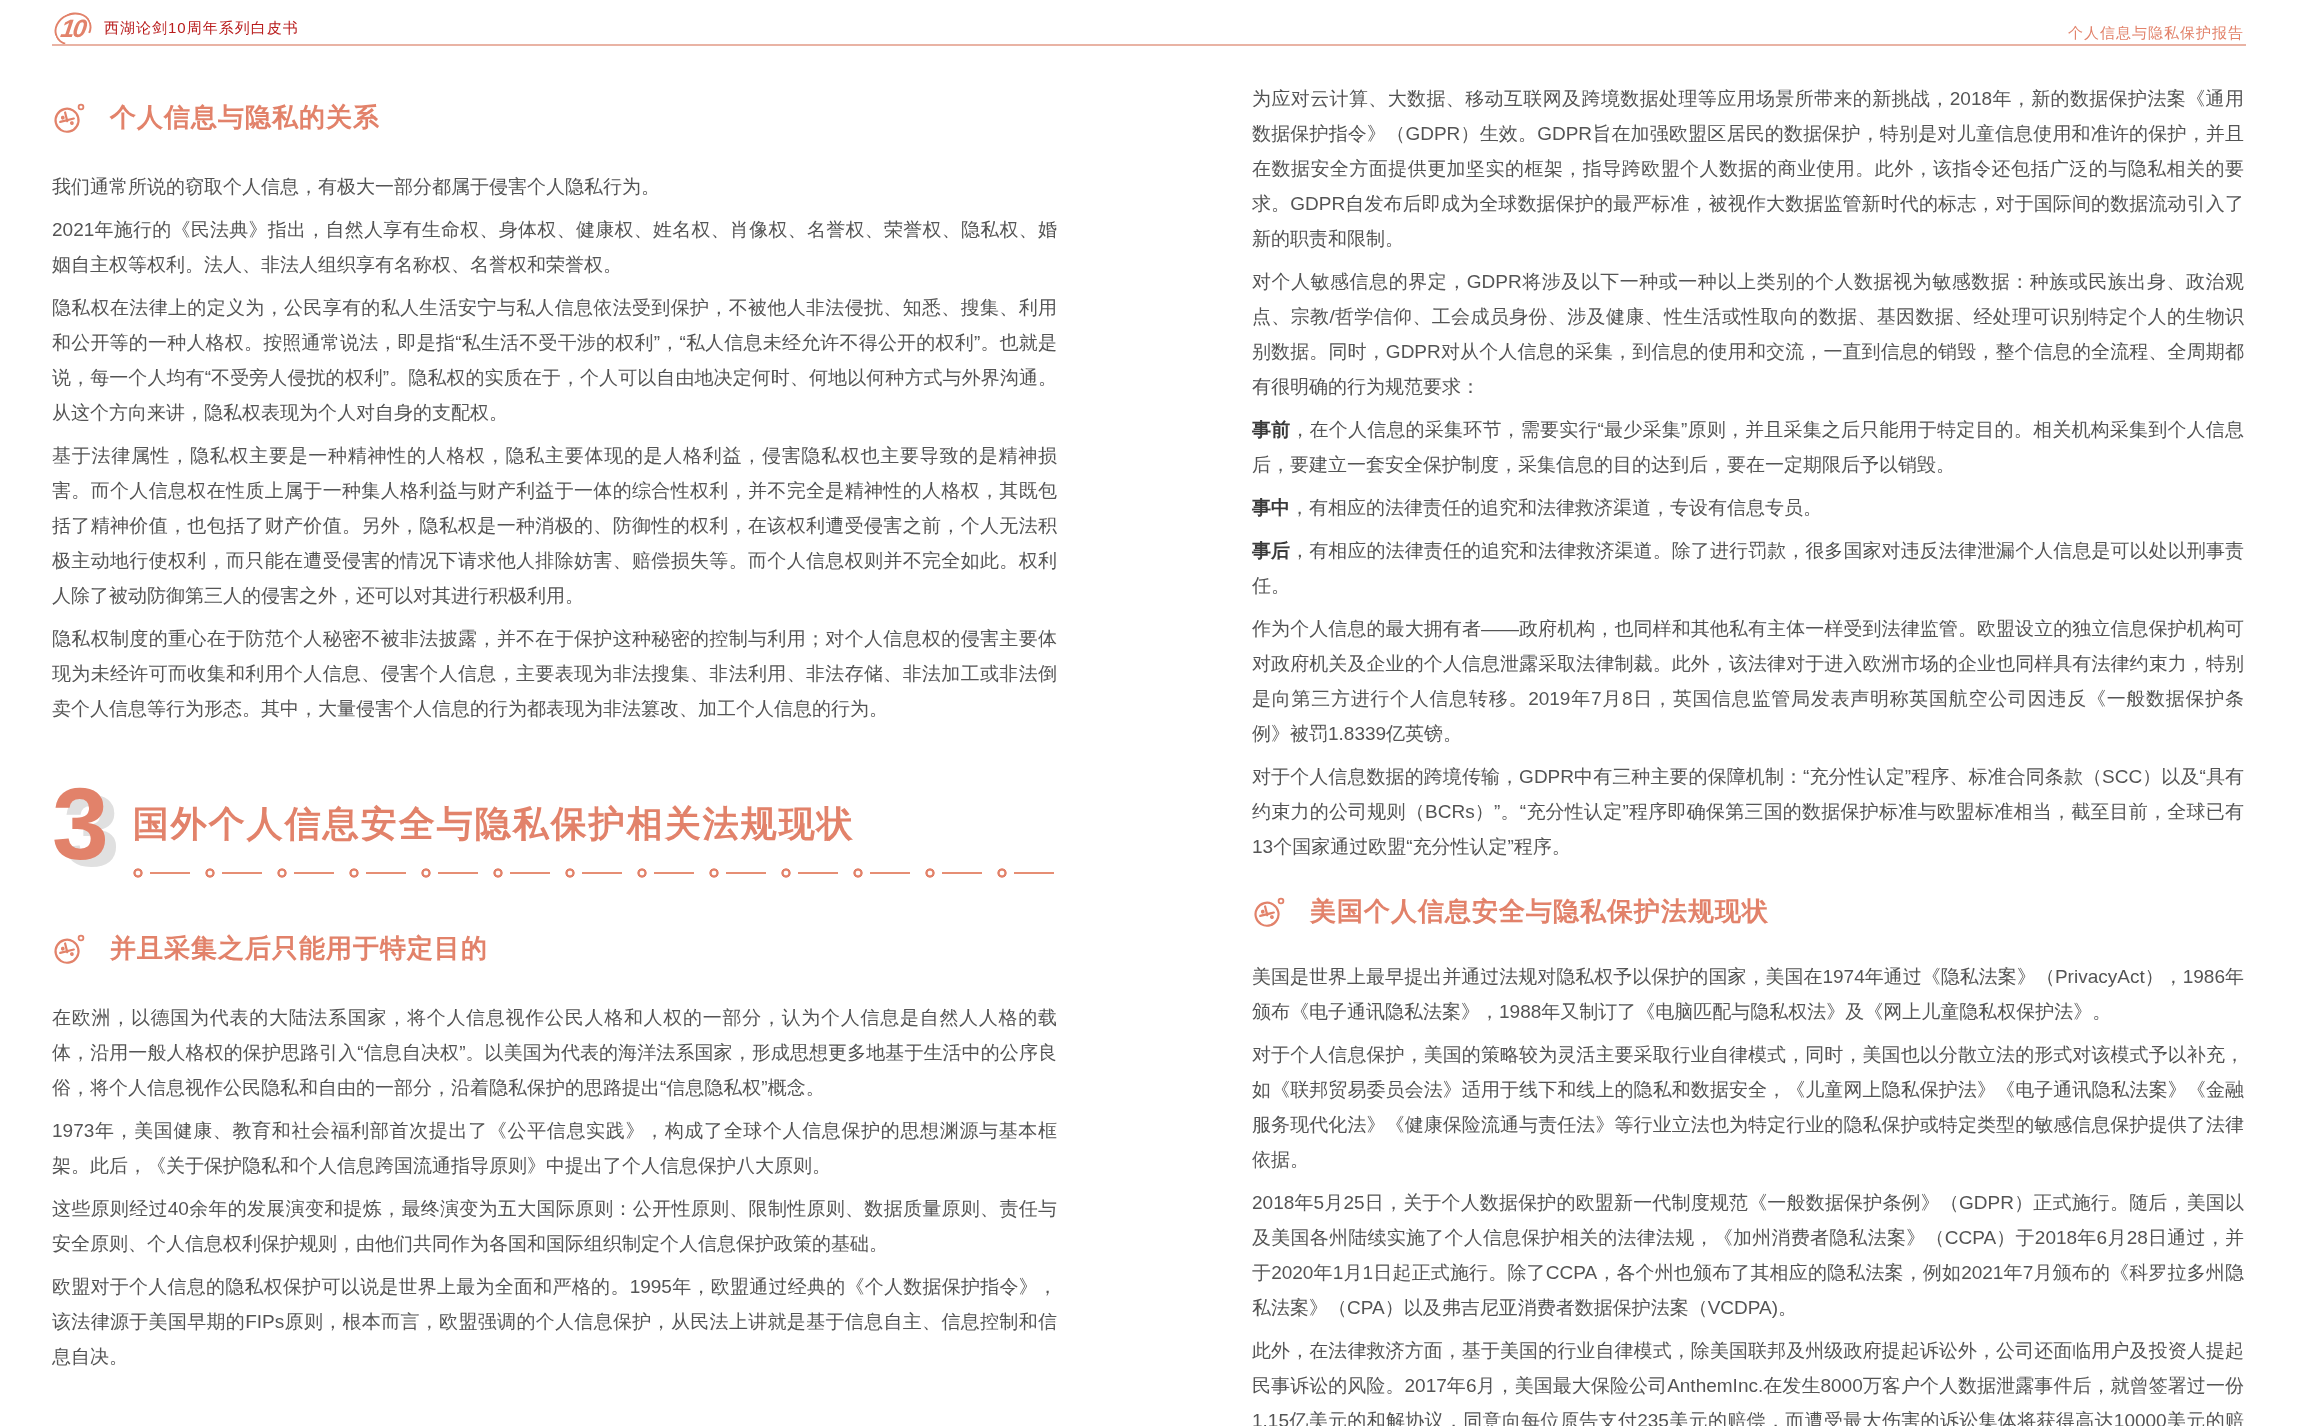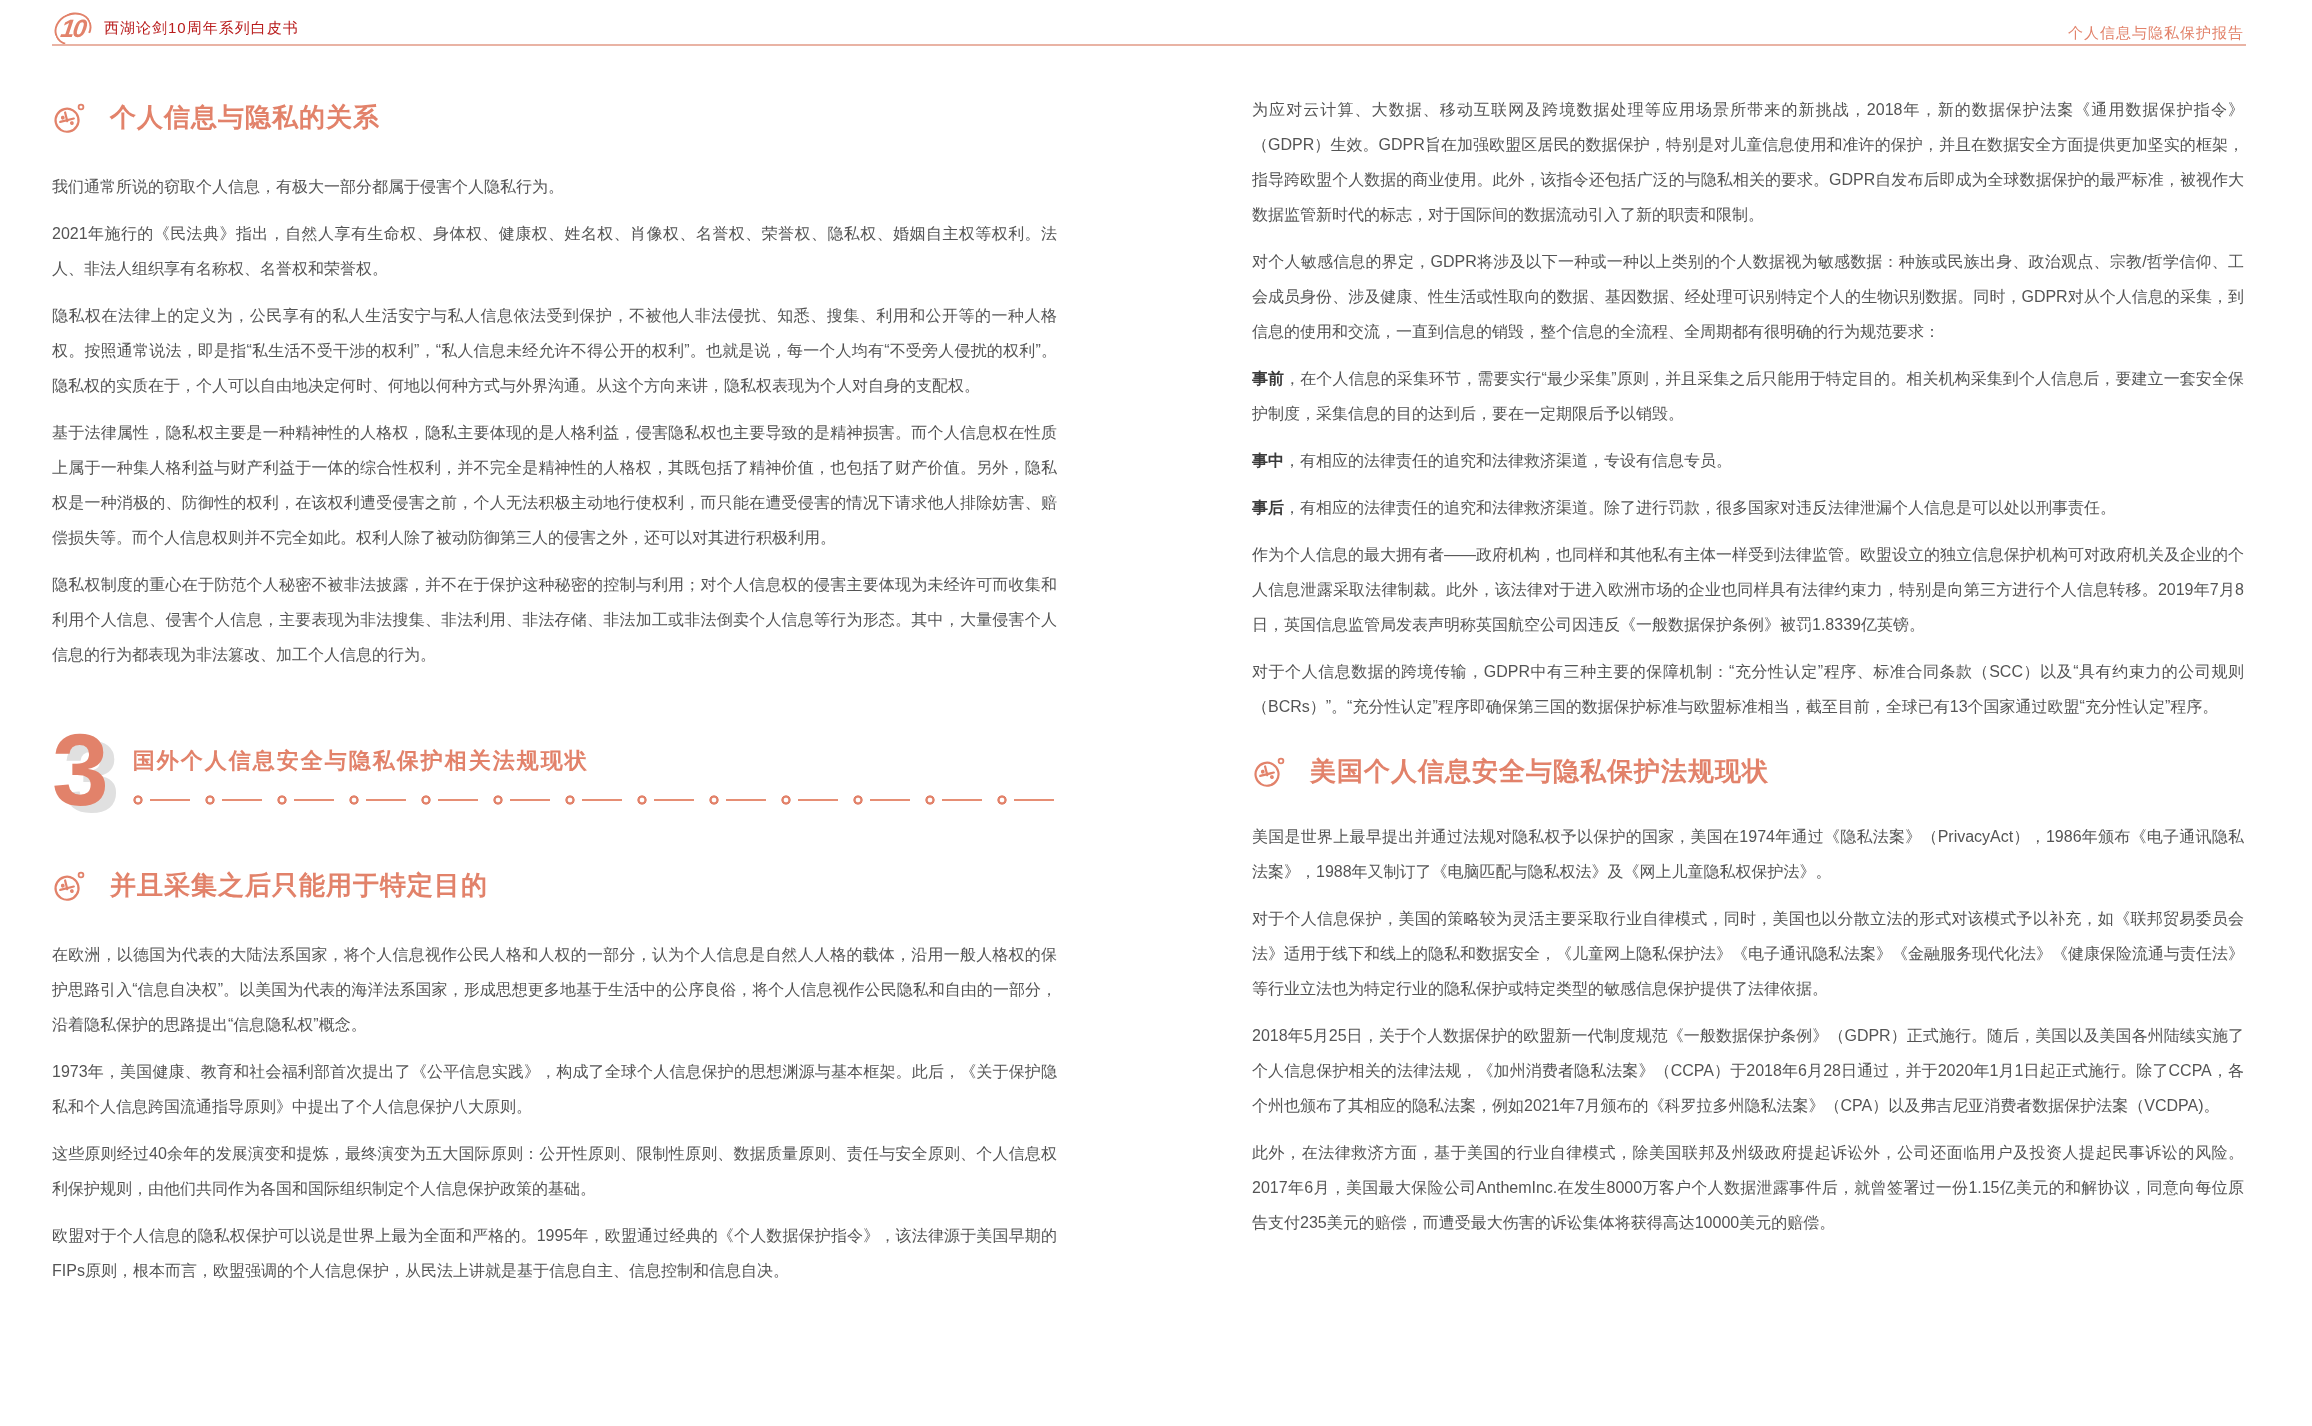--- a/index.html
+++ b/index.html
@@ -14,32 +14,32 @@
   .logo b{font-size:25px;font-style:italic;color:#e2826a;letter-spacing:-2px;transform:skewX(-8deg);}
   .logo .ring{position:absolute;left:2px;top:3px;width:34px;height:28px;border:2px solid #e2826a;
     border-radius:50%;border-bottom-color:transparent;transform:rotate(-24deg);}
   .header-title-left{font-size:15px;color:#b91c1c;letter-spacing:1px;text-align:center;}
   .header-title-right{position:absolute;right:68px;top:24px;font-size:15px;color:#e2826a;letter-spacing:1px;}
   .rule{position:absolute;left:52px;right:66px;top:44px;border-top:2px solid #e9b3a4;}
   
   .col{position:absolute;}
   .col-left{left:52px;top:100px;width:1005px;}
   .col-right{left:1252px;top:80px;width:992px;}
-  p.body{font-size:16px;line-height:35px;margin:12px 0 8px;text-align:justify;}
+  p.body{font-size:19px;line-height:35px;margin:1px 0 8px;text-align:justify;}
   p.body .lead{font-weight:bold;color:#3a3a3a;}
   
   .sec-head{display:flex;align-items:center;gap:24px;margin:0 0 34px;}
   .sec-head h2{font-size:26px;color:#e2826a;margin:0;letter-spacing:1px;font-weight:bold;}
   .sec-icon{flex:0 0 auto;}
   
   .chapter{margin-top:52px;margin-bottom:52px;display:flex;gap:24px;align-items:flex-start;}
   .chapter-num{font-size:102px;line-height:92px;font-weight:bold;color:#e2826a;
     text-shadow:11px 7px 0 #e0e0e0;font-style:normal;}
   .chapter-right{flex:1;padding-top:22px;}
-  .chapter-right h1{font-size:22px;color:#e2826a;margin:0 0 18px;letter-spacing:2px;font-weight:bold;}
+  .chapter-right h1{font-size:36px;color:#e2826a;margin:0 0 18px;letter-spacing:2px;font-weight:bold;}
   .dotline{height:12px;
     background-image:
       radial-gradient(circle at 5px 6px, rgba(255,255,255,0) 2px, #e2826a 2.7px, #e2826a 4.3px, rgba(255,255,255,0) 5px),
       linear-gradient(to right, transparent 0, transparent 17px, #e68e74 17px, #e68e74 57px, transparent 57px);
     background-size:72px 12px,72px 2px;
     background-position:0 0,0 5px;
     background-repeat:repeat-x;}
   .mt-eu{margin-top:64px;}
   .mt-us{margin-top:30px;margin-bottom:30px;}
 </style>

